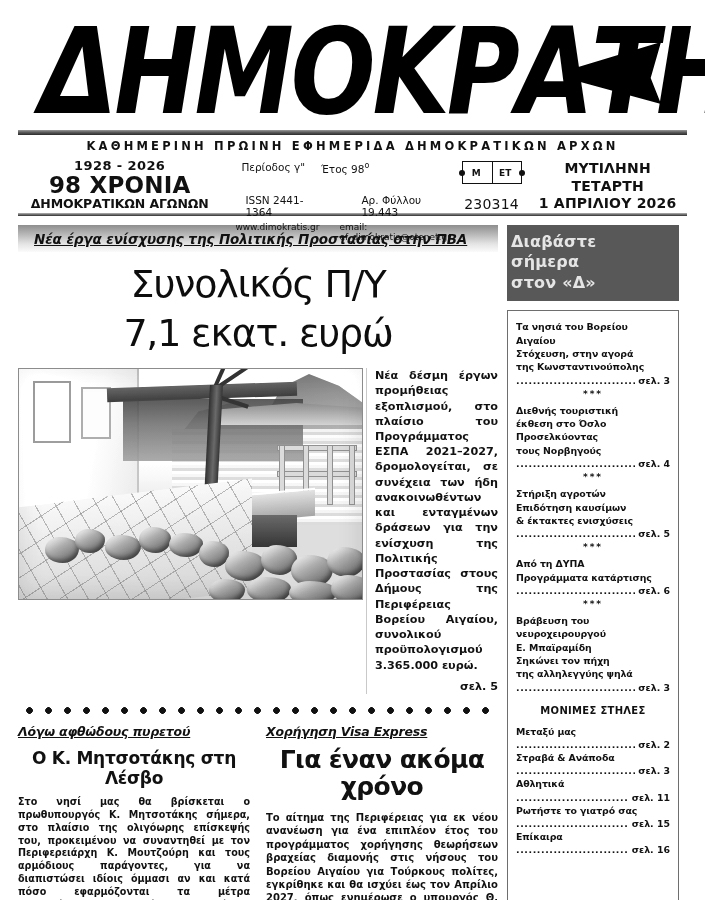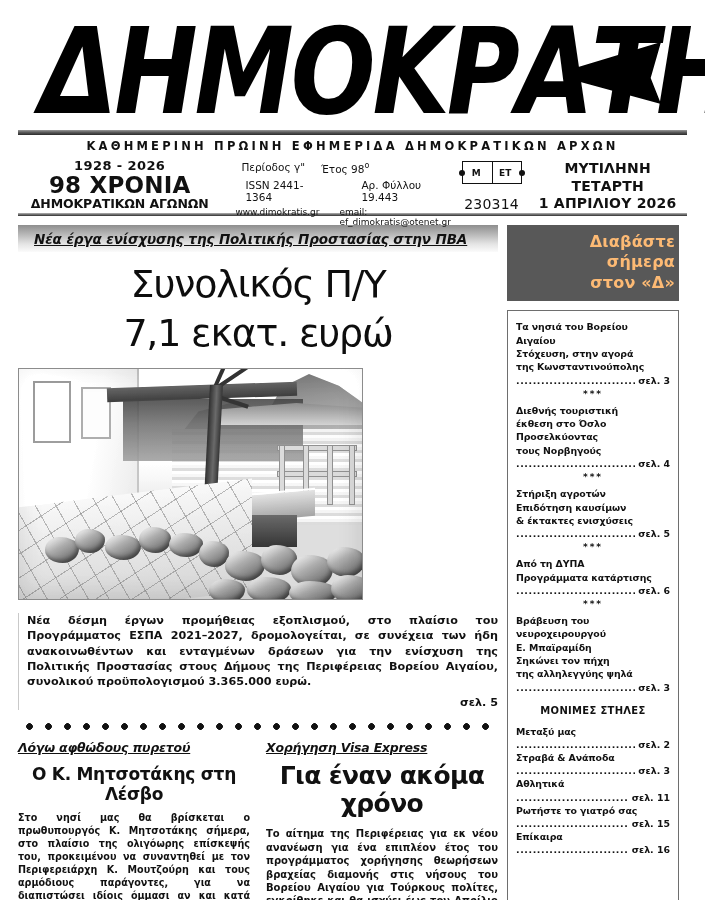--- a/index.html
+++ b/index.html
@@ -189,21 +189,21 @@
   }
   .ic-row1 {
     display: flex;
     gap: 16px;
     padding-left: 10px;
   }
   .ic-row2 {
     display: flex;
     gap: 40px;
     padding-left: 14px;
-    margin-top: 4px;
+    margin-top: 19px;
   }
   .ic-row3 {
     display: flex;
     gap: 20px;
     padding-left: 4px;
     margin-top: 4px;
     font-size: 9px;
   }
   .sup { font-size: 8px; vertical-align: super; }
 
@@ -300,23 +300,22 @@
     line-height: 1.08;
     letter-spacing: -1.2px;
     margin-top: 12px;
     color: #0d0d0d;
   }
   .headline .l2 { display: block; margin-top: 8px; }
 
   
   .lead {
     display: flex;
-    gap: 13px;
+    gap: 3px;
     margin-top: 14px;
-    flex-direction: column;
   }
   .photo {
     width: 345px;
     height: 232px;
     border: 1px solid #8a8a8a;
     box-sizing: border-box;
     position: relative;
     overflow: hidden;
     background: #cfcfcf;
     filter: grayscale(100%) contrast(115%);
@@ -511,22 +510,22 @@
     line-height: 1.34;
     text-align: justify;
     font-weight: bold;
     margin-top: 8px;
   }
   .b-body.r { font-size: 10px; margin-top: 10px; }
 
   
   .side-head {
     background: #585858;
-    color: #fdba74;
-    text-align: right;
+    color: #e5e5e5;
+    text-align: left;
     font-size: 16px;
     font-weight: bold;
     line-height: 1.28;
     padding: 7px 4px 8px;
     letter-spacing: .2px;
   }
   .side-box {
     border: 1px solid #6e6e6e;
     margin-top: 9px;
     padding: 9px 8px 8px;

